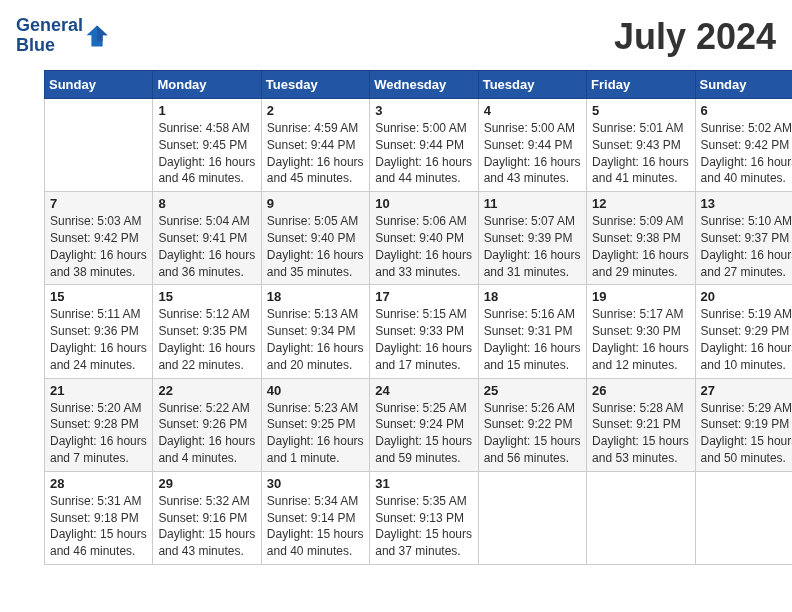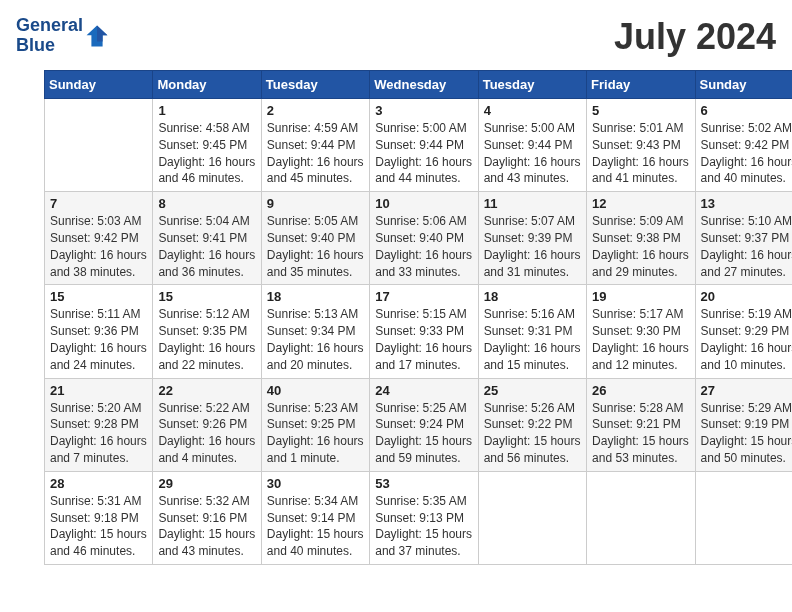--- a/index.html
+++ b/index.html
@@ -241,21 +241,21 @@
         </td>
         <td>
           <span class="day-num">29</span>
           <div class="day-info">Sunrise: 5:32 AM<br>Sunset: 9:16 PM<br>Daylight: 15 hours<br>and 43 minutes.</div>
         </td>
         <td>
           <span class="day-num">30</span>
           <div class="day-info">Sunrise: 5:34 AM<br>Sunset: 9:14 PM<br>Daylight: 15 hours<br>and 40 minutes.</div>
         </td>
         <td>
-          <span class="day-num">53</span>
+          <span class="day-num">31</span>
           <div class="day-info">Sunrise: 5:35 AM<br>Sunset: 9:13 PM<br>Daylight: 15 hours<br>and 37 minutes.</div>
         </td>
         <td class="empty-cell"></td>
         <td class="empty-cell"></td>
         <td class="empty-cell"></td>
       </tr>
     </tbody>
 </table>
 
 </body></html>

